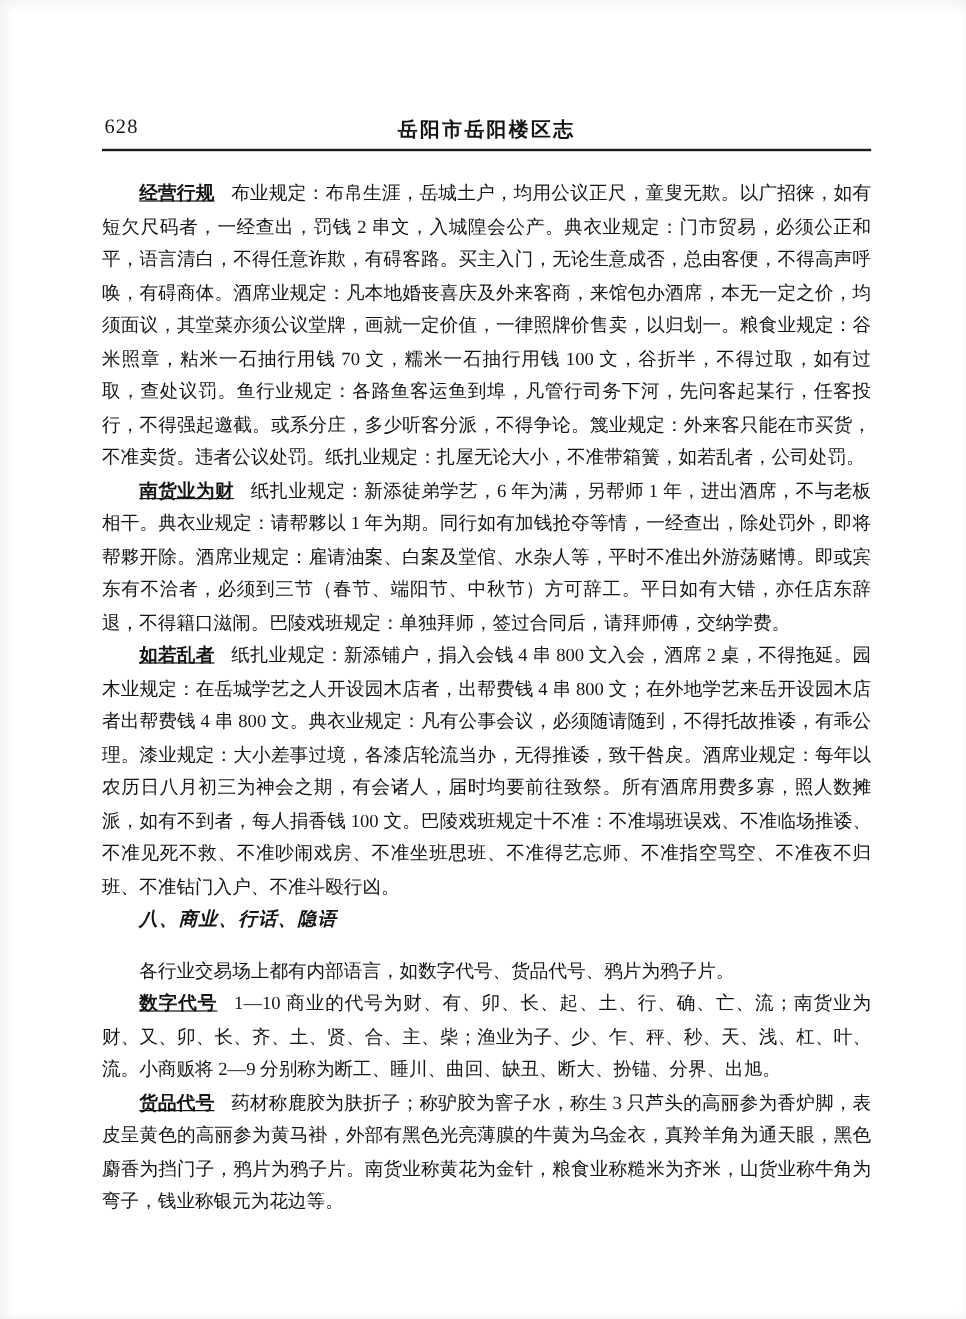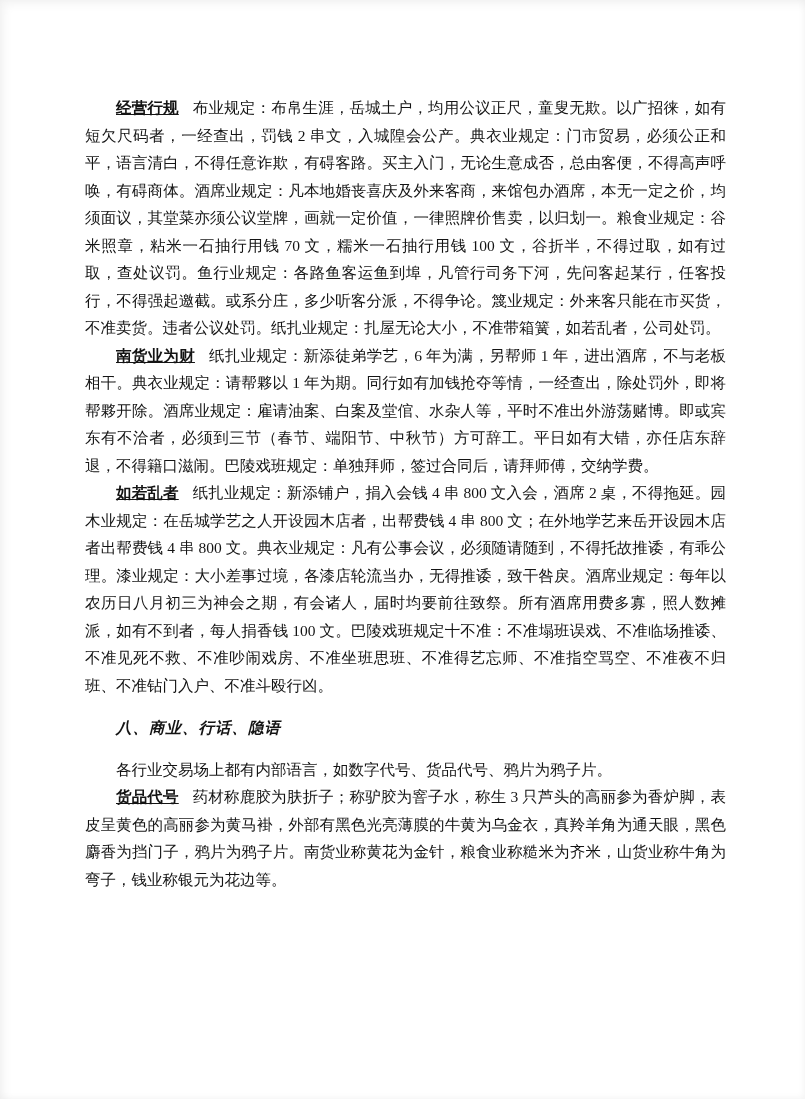--- a/index.html
+++ b/index.html
@@ -64,42 +64,48 @@
     font-weight: 700;
     margin-right: 0.9em;
     text-decoration: underline;
   }
   .section-heading {
     font-size: 15.5px;
     line-height: 27.5px;
     text-indent: 2em;
     font-weight: 700;
     font-style: italic;
-    margin: 15px 0 14px 0;
+    margin: 1px 0 14px 0;
     letter-spacing: 1px;
+    font-family: Liberation Mono, monospace;
   }
 </style>
 </head>
 <body>
 
 <div class="sheet">
   <div class="content">
 
+    <div class="page-header">
+      <span class="page-number">628</span>
+      <span class="book-title">岳阳市岳阳楼区志</span>
+    </div>
 
     <div class="body-text">
 
 
       <p><span class="lead">经营行规</span><span>布业规定：布帛生涯，岳城土户，均用公议正尺，童叟无欺。以广招徕，如有短欠尺码者，一经查出，罚钱 2 串文，入城隍会公产。典衣业规定：门市贸易，必须公正和平，语言清白，不得任意诈欺，有碍客路。买主入门，无论生意成否，总由客便，不得高声呼唤，有碍商体。酒席业规定：凡本地婚丧喜庆及外来客商，来馆包办酒席，本无一定之价，均须面议，其堂菜亦须公议堂牌，画就一定价值，一律照牌价售卖，以归划一。粮食业规定：谷米照章，粘米一石抽行用钱 70 文，糯米一石抽行用钱 100 文，谷折半，不得过取，如有过取，查处议罚。鱼行业规定：各路鱼客运鱼到埠，凡管行司务下河，先问客起某行，任客投行，不得强起邀截。或系分庄，多少听客分派，不得争论。篾业规定：外来客只能在市买货，不准卖货。违者公议处罚。纸扎业规定：扎屋无论大小，不准带箱簧，如若乱者，公司处罚。</span></p>
 
       <p><span class="lead">南货业为财</span><span>纸扎业规定：新添徒弟学艺，6 年为满，另帮师 1 年，进出酒席，不与老板相干。典衣业规定：请帮夥以 1 年为期。同行如有加钱抢夺等情，一经查出，除处罚外，即将帮夥开除。酒席业规定：雇请油案、白案及堂倌、水杂人等，平时不准出外游荡赌博。即或宾东有不洽者，必须到三节（春节、端阳节、中秋节）方可辞工。平日如有大错，亦任店东辞退，不得籍口滋闹。巴陵戏班规定：单独拜师，签过合同后，请拜师傅，交纳学费。</span></p>
 
       <p><span class="lead">如若乱者</span><span>纸扎业规定：新添铺户，捐入会钱 4 串 800 文入会，酒席 2 桌，不得拖延。园木业规定：在岳城学艺之人开设园木店者，出帮费钱 4 串 800 文；在外地学艺来岳开设园木店者出帮费钱 4 串 800 文。典衣业规定：凡有公事会议，必须随请随到，不得托故推诿，有乖公理。漆业规定：大小差事过境，各漆店轮流当办，无得推诿，致干咎戾。酒席业规定：每年以农历日八月初三为神会之期，有会诸人，届时均要前往致祭。所有酒席用费多寡，照人数摊派，如有不到者，每人捐香钱 100 文。巴陵戏班规定十不准：不准塌班误戏、不准临场推诿、不准见死不救、不准吵闹戏房、不准坐班思班、不准得艺忘师、不准指空骂空、不准夜不归班、不准钻门入户、不准斗殴行凶。</span></p>
 
       <div class="section-heading">八、商业、行话、隐语</div>
 
       <p><span>各行业交易场上都有内部语言，如数字代号、货品代号、鸦片为鸦子片。</span></p>
 
+      <p><span class="lead">数字代号</span><span>1—10 商业的代号为财、有、卯、长、起、土、行、确、亡、流；南货业为财、又、卯、长、齐、土、贤、合、主、柴；渔业为子、少、乍、秤、秒、天、浅、杠、叶、流。小商贩将 2—9 分别称为断工、睡川、曲回、缺丑、断大、扮锚、分界、出旭。</span></p>
 
       <p><span class="lead">货品代号</span><span>药材称鹿胶为肤折子；称驴胶为窨子水，称生 3 只芦头的高丽参为香炉脚，表皮呈黄色的高丽参为黄马褂，外部有黑色光亮薄膜的牛黄为乌金衣，真羚羊角为通天眼，黑色麝香为挡门子，鸦片为鸦子片。南货业称黄花为金针，粮食业称糙米为齐米，山货业称牛角为弯子，钱业称银元为花边等。</span></p>
 
     </div>
   </div>
 </div>
 
 </body></html>

